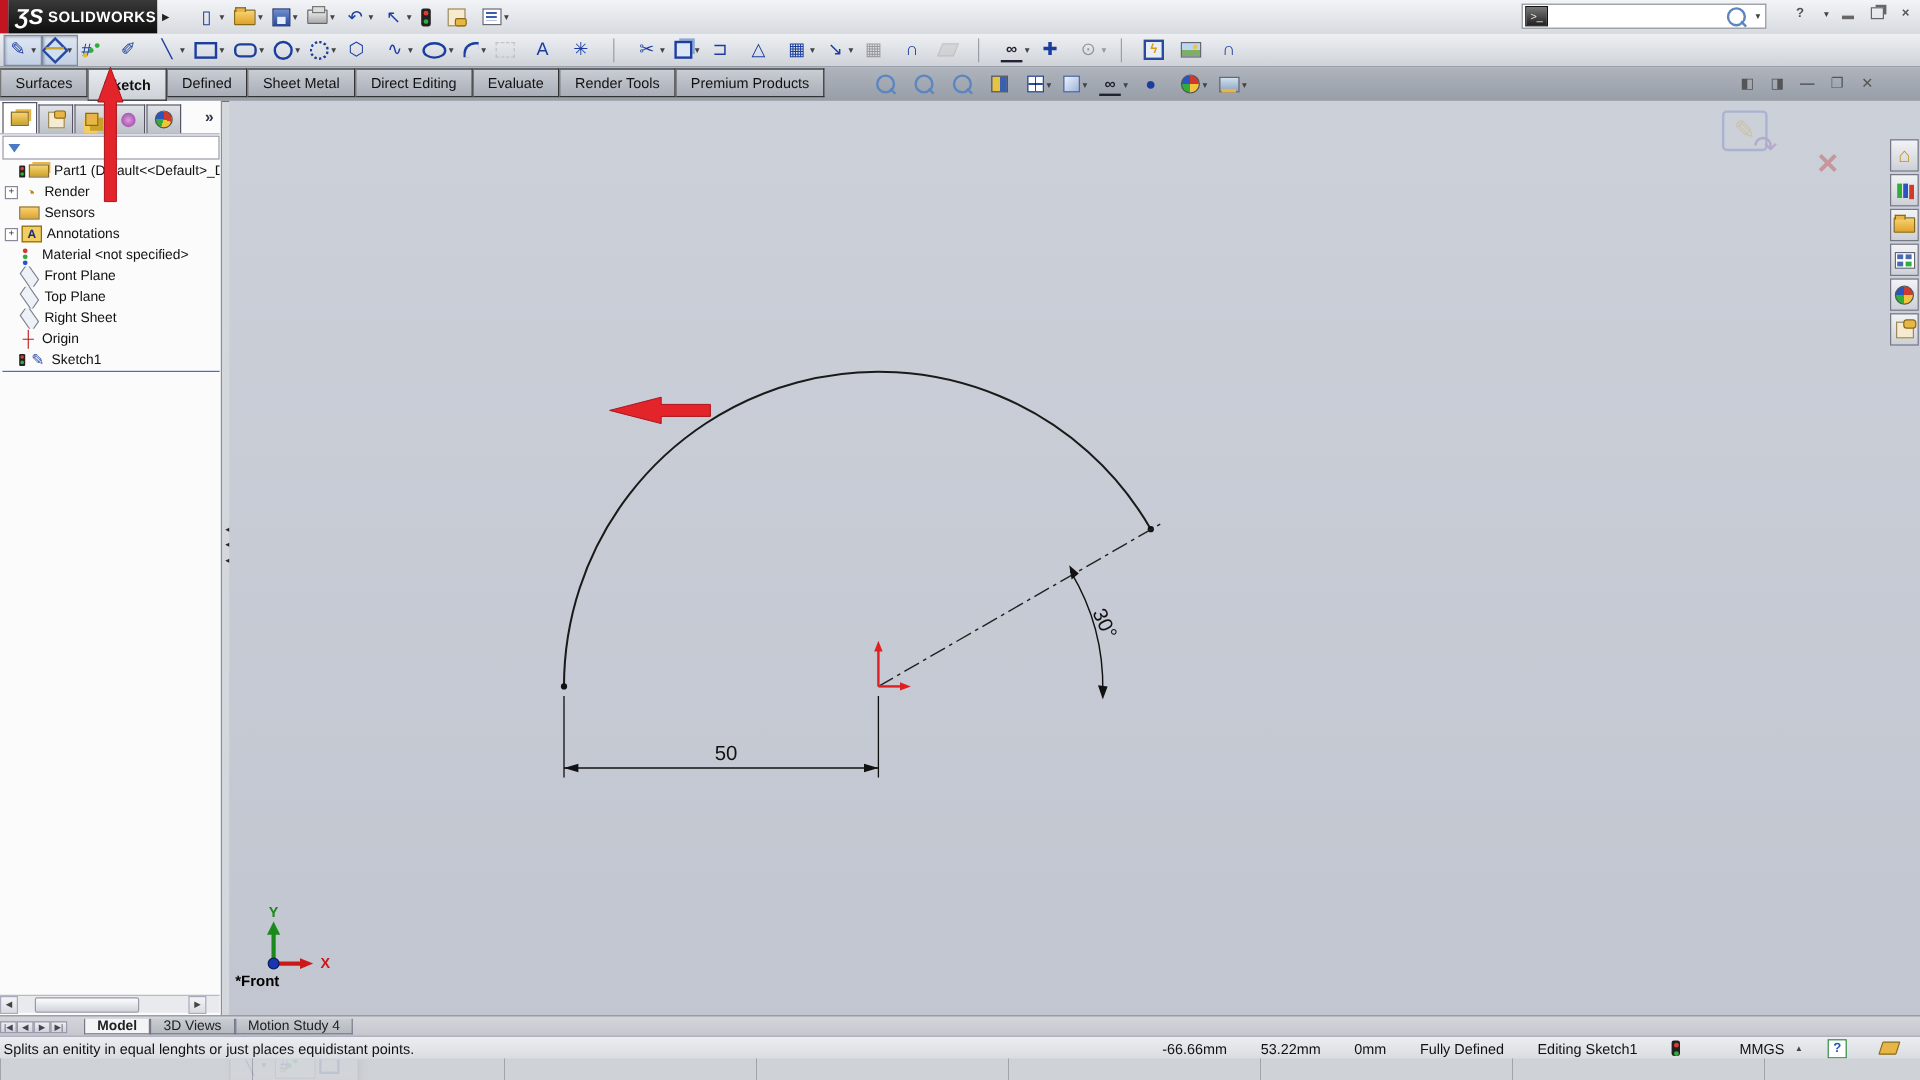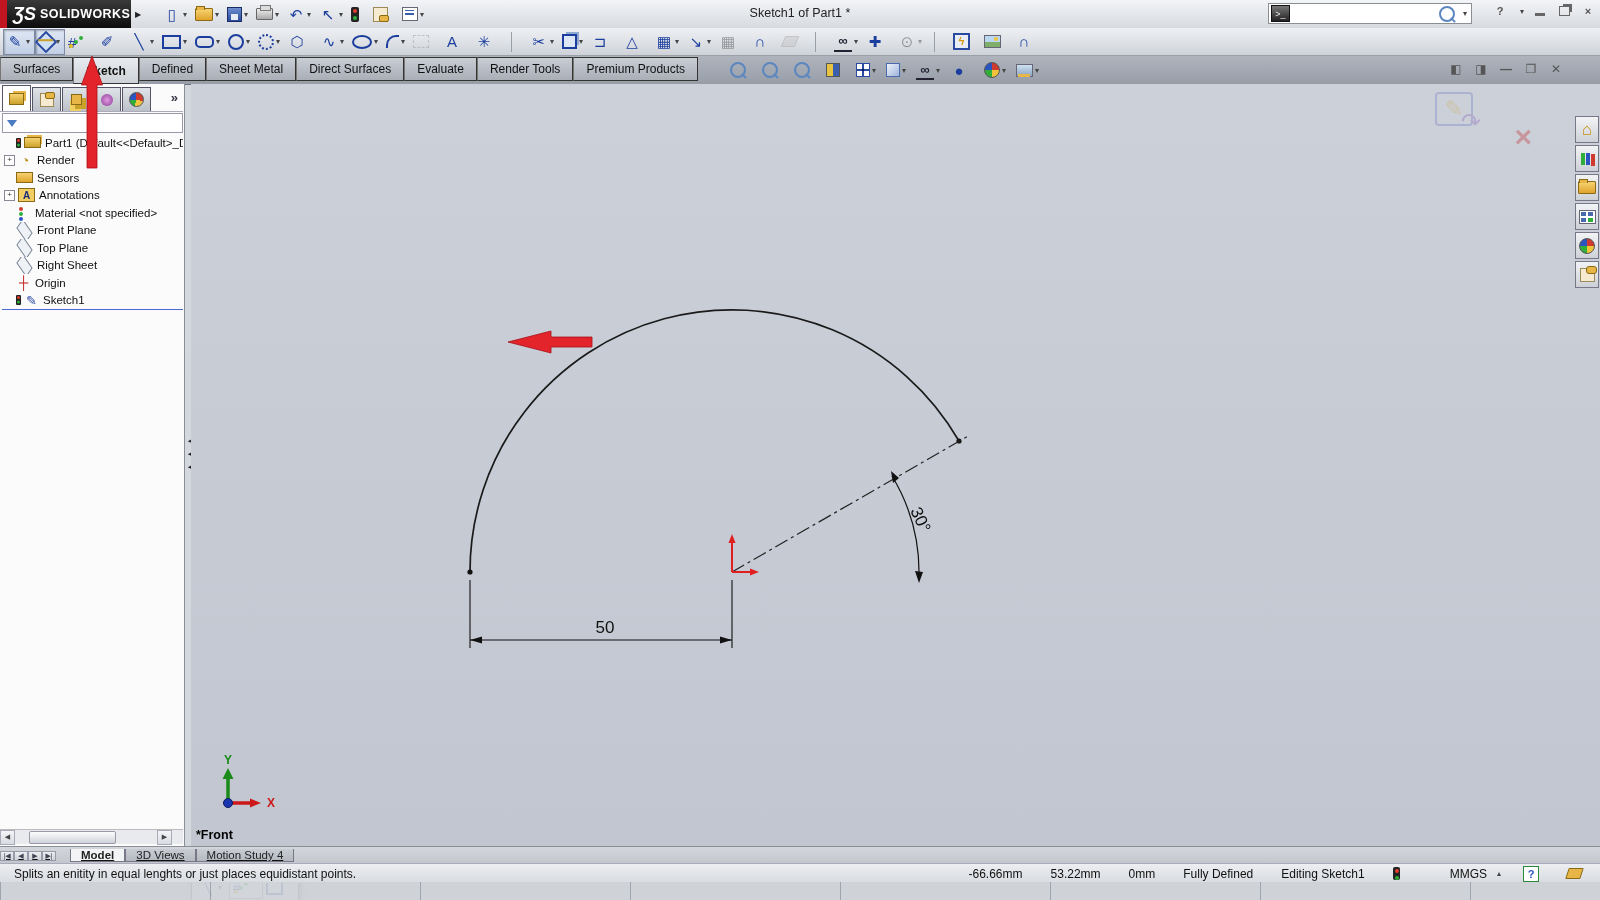--- a/index.html
+++ b/index.html
@@ -142,21 +142,21 @@
   .mini-tl{display:none;width:5px;height:10px;background:#222;border-radius:1px;margin-right:3px;position:relative;flex:0 0 5px;}
   .mini-tl::before{content:"";position:absolute;left:1px;top:1px;width:3px;height:3px;border-radius:50%;background:#e23b2e;box-shadow:0 4.5px 0 #2fae3a;}
   .show-tl .mini-tl{display:inline-block;}
   .trow.selected{border-bottom:1.5px solid #4a6ad0;}
   #panelhscroll{left:0;bottom:2px;width:183px;height:14px;background:#e8eaee;border-top:1px solid #bbb;display:flex;align-items:center;}
   .sbtn{width:13px;height:13px;font-size:7px;display:flex;align-items:center;justify-content:center;color:#444;background:linear-gradient(#f4f5f7,#d8dbe0);border:1px solid #aab;}
   #hthumb{width:85px;height:11px;margin-left:14px;background:linear-gradient(#fdfdfd,#cfd3d9);border:1px solid #99a;border-radius:2px;}
   #splitterhandle{left:186px;top:437px;width:9px;height:34px;display:flex;flex-direction:column;align-items:center;justify-content:space-between;color:#222;font-size:7px;}
   
   #viewport{left:191px;top:84px;width:1409px;height:762px;background:linear-gradient(#ccd0d9,#c2c6d0);}
-  #frontlabel{left:5px;bottom:4px;font-weight:bold;font-size:12.5px;color:#000;}
+  #frontlabel{left:5px;bottom:21px;font-weight:bold;font-size:12.5px;color:#000;}
   #confirmcorner{right:95px;top:8px;width:70px;height:60px;opacity:.28;}
   #confirmcorner .pencil{position:absolute;left:0;top:0;width:34px;height:30px;border:2px solid #5a6ac0;border-radius:4px;color:#caa22a;font-size:22px;display:flex;align-items:center;justify-content:center;}
   #confirmcorner .retarrow{position:absolute;left:26px;top:16px;font-size:24px;color:#7a4ab0;}
   #cornerx{right:68px;top:36px;font-size:30px;font-weight:bold;color:#c02020;opacity:.32;}
   
   #popup{left:187px;top:205px;width:108px;height:143px;background:linear-gradient(#f4f5f7,#c6cad2);
          border:1px solid #55585e;border-radius:6px;box-shadow:2px 3px 6px rgba(0,0,0,.45), inset 0 0 0 2px #e8eaee;
          padding:4px 2px 2px 4px;box-sizing:border-box;z-index:5;}
   #popup .prow{display:flex;height:22.5px;align-items:center;}
   #popup .pbtn{display:flex;align-items:center;width:34px;height:22px;padding-left:2px;box-sizing:border-box;border:1px solid transparent;}
@@ -164,28 +164,28 @@
   #popup .pbtn.pressed{background:#aebdd4;border:1px solid #6b7a94;box-shadow:inset 1px 1px 2px rgba(0,0,0,.3);}
   #popup .pbtn.outlined{border:2px solid #3a6ac8;}
   #popup .pbtn.raised{background:#eef1f6;border:1px solid #889;}
   .cursor-ic{width:0;height:0;border-left:5px solid transparent;border-right:5px solid transparent;border-bottom:13px solid #40434a;transform:rotate(-35deg);display:inline-block;}
   
   #taskpane{left:1575px;top:116px;width:25px;}
   .tpbtn{width:24px;height:27px;border:1px solid #778;background:linear-gradient(#f2f3f5,#cdd1d7);
          display:flex;align-items:center;justify-content:center;margin-bottom:2px;box-sizing:border-box;}
   .c-home{color:#c89010;font-size:17px;font-weight:bold;}
   
-  #bottomtabs{left:0;top:846px;width:1600px;height:17px;background:linear-gradient(#d3d6db,#c3c7cd);border-top:1px solid #8a8f96;display:flex;align-items:stretch;text-decoration:underline;}
+  #bottomtabs{left:0;top:846px;width:1600px;height:17px;background:linear-gradient(#d3d6db,#c3c7cd);border-top:1px solid #8a8f96;display:flex;align-items:stretch;}
   .navbtn{width:14px;display:flex;align-items:center;justify-content:center;font-size:7px;color:#445;background:linear-gradient(#eceef1,#cfd3d9);border:1px solid #99a;box-sizing:border-box;}
   .btab{padding:0 10px;display:flex;align-items:center;font-size:11.5px;background:linear-gradient(#c9cdd3,#b4b9c0);border:1px solid #778;border-top:none;color:#222;}
   .btab.active{background:#f2f4f6;font-weight:bold;}
   
   #statusbar{left:0;top:863px;width:1600px;height:19px;background:linear-gradient(#eceef1,#d8dbe0);
              border-top:1px solid #aab;display:flex;align-items:center;font-size:12px;color:#111;}
-  #statusmsg{padding-left:14px;}
+  #statusmsg{padding-left:3px;}
   #statusright{position:absolute;right:18px;display:flex;align-items:center;gap:0;}
   #statusright .sfield{margin-right:28px;text-align:right;}
   .helpbox{width:14px;height:14px;border:1px solid #2a8a3a;background:#fff;color:#2a55c0;font-weight:bold;font-size:11px;
            display:flex;align-items:center;justify-content:center;margin-right:28px;}
   .tagic{width:13px;height:9px;background:#e7b647;border:1px solid #8a6a14;transform:skewX(-18deg);border-radius:1px;}
   #taskstrip{left:0;top:882px;width:1600px;height:18px;background:#cfd2d7;
      background-image:linear-gradient(90deg,#9aa0a8 1px,transparent 1px);background-size:210px 100%;opacity:.9;}
   
   #overlay{left:0;top:0;width:1600px;height:900px;pointer-events:none;z-index:40;}
   svg text{font-family:"Liberation Sans","DejaVu Sans",sans-serif;}
@@ -232,21 +232,20 @@
     </div>
       <div class="tbtn">
       <span class="glyph ic ic-props"></span>
       <span class="dd"></span>
     </div>
       <div class="tbtn">
       <span class="glyph ic ic-options"></span>
       <span class="dd">▾</span>
     </div>
     </div>
-  <div id="wintitle" class="abs">Sketch1 of Part1 *</div>
   <div id="searchbox" class="abs">
     <span class="cmdic">&gt;_</span>
     <input value="" style="">
     <span class="lens"></span>
     <span class="dd" style="margin-left:6px">▾</span>
   </div>
   <div class="winctl" style="left:1492px">
     <span class="mini-btn">?</span>
     <span class="dd">▾</span>
   </div>
@@ -409,21 +408,21 @@
     <div class="cmdtab active">
     <span>Sketch</span>
   </div>
     <div class="cmdtab">
     <span>Defined</span>
   </div>
     <div class="cmdtab">
     <span>Sheet Metal</span>
   </div>
     <div class="cmdtab">
-    <span>Direct Surfaces</span>
+    <span>Direct Editing</span>
   </div>
     <div class="cmdtab">
     <span>Evaluate</span>
   </div>
     <div class="cmdtab">
     <span>Render Tools</span>
   </div>
     <div class="cmdtab">
     <span>Premium Products</span>
   </div>

